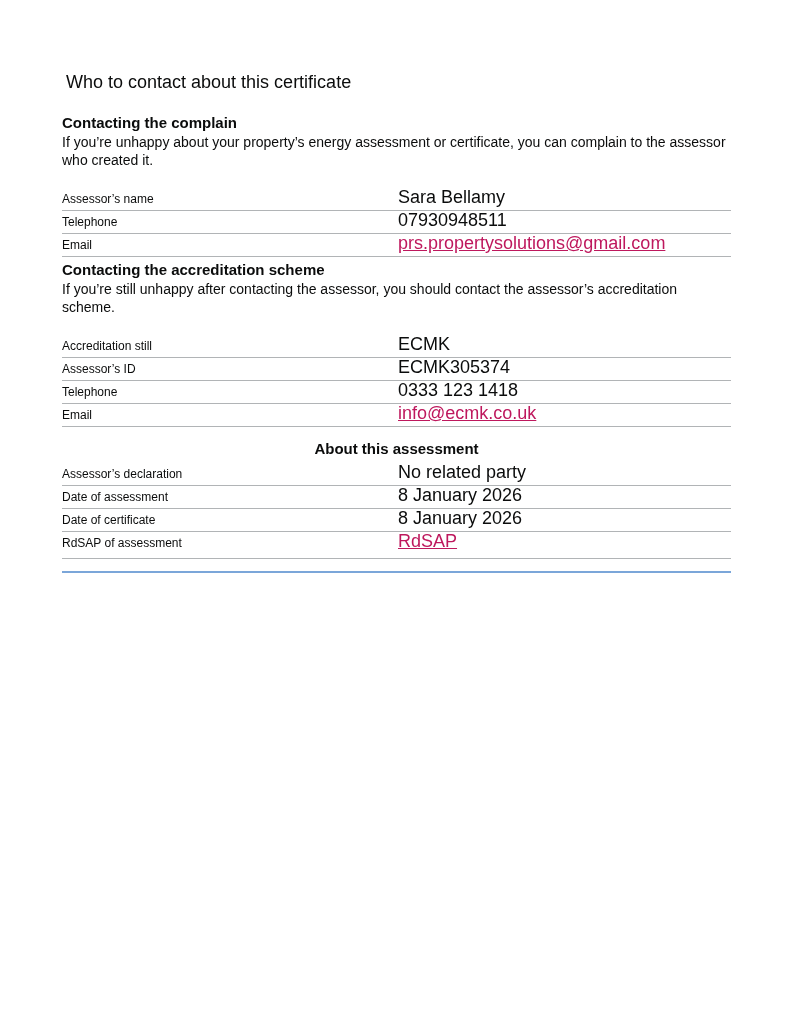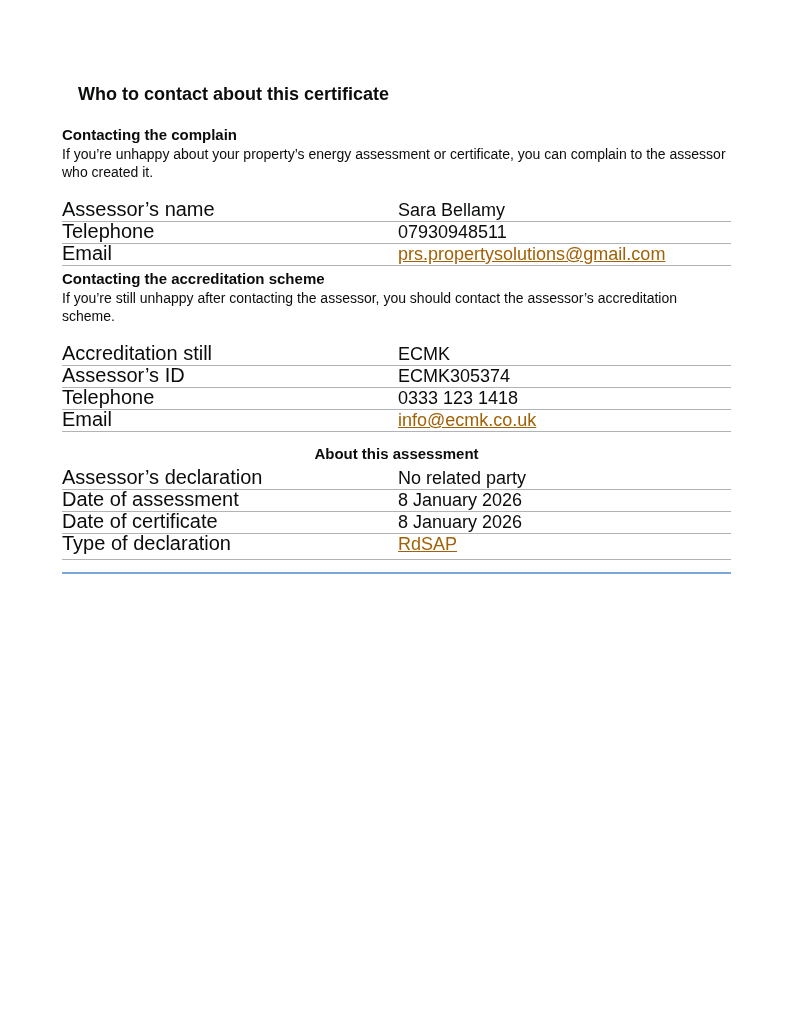--- a/index.html
+++ b/index.html
@@ -15,22 +15,22 @@
     -webkit-font-smoothing: antialiased;
   }
   .page {
     box-sizing: border-box;
     width: 793px;
     padding: 68px 62px 0 62px;
   }
   .page-title {
     font-size: 18px;
     line-height: 21px;
-    font-weight: bold;
-    margin: 16px;
+    font-weight: normal;
+    margin: 4px;
   }
   .section-heading {
     font-size: 15px;
     line-height: 17px;
     font-weight: bold;
     margin: 0;
   }
   .section--assessor .section-heading { margin-top: 21px; }
   .section--accreditation .section-heading { margin-top: 4px; }
   .section--about .section-heading { margin-top: 13px; text-align: center; }
@@ -43,30 +43,30 @@
   .rows--tight { margin-top: 6px; }
   .row {
     display: flex;
     align-items: baseline;
     border-bottom: 1px solid #b1b4b6;
     padding: 2px 0 3px 0;
   }
   .row-label {
     flex: none;
     width: 336px;
-    font-size: 20px;
+    font-size: 12px;
     line-height: 15px;
   }
   .row-value {
     font-size: 18px;
     line-height: 15px;
   }
   .rows--about .row:last-child { padding-bottom: 7px; }
   a.value-link {
-    color: #a16207;
+    color: #be185d;
     cursor: pointer;
   }
   .section-divider {
     height: 2px;
     background: #7ba6d9;
     margin-top: 12px;
     border: 0;
   }
 </style>
 </head>
@@ -130,21 +130,21 @@
       </div>
       <div class="row">
         <span class="row-label">Date of assessment</span>
         <span class="row-value">8 January 2026</span>
       </div>
       <div class="row">
         <span class="row-label">Date of certificate</span>
         <span class="row-value">8 January 2026</span>
       </div>
       <div class="row">
-        <span class="row-label">Type of declaration</span>
+        <span class="row-label">RdSAP of assessment</span>
         <span class="row-value"><a class="value-link" href="#">RdSAP</a></span>
       </div>
     </div>
   </div>
 
   <div class="section-divider"></div>
 
 </div>
 
 </body></html>

